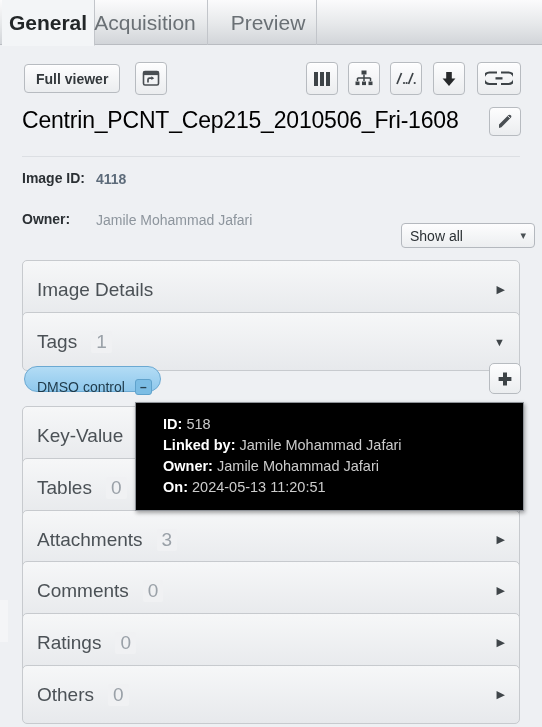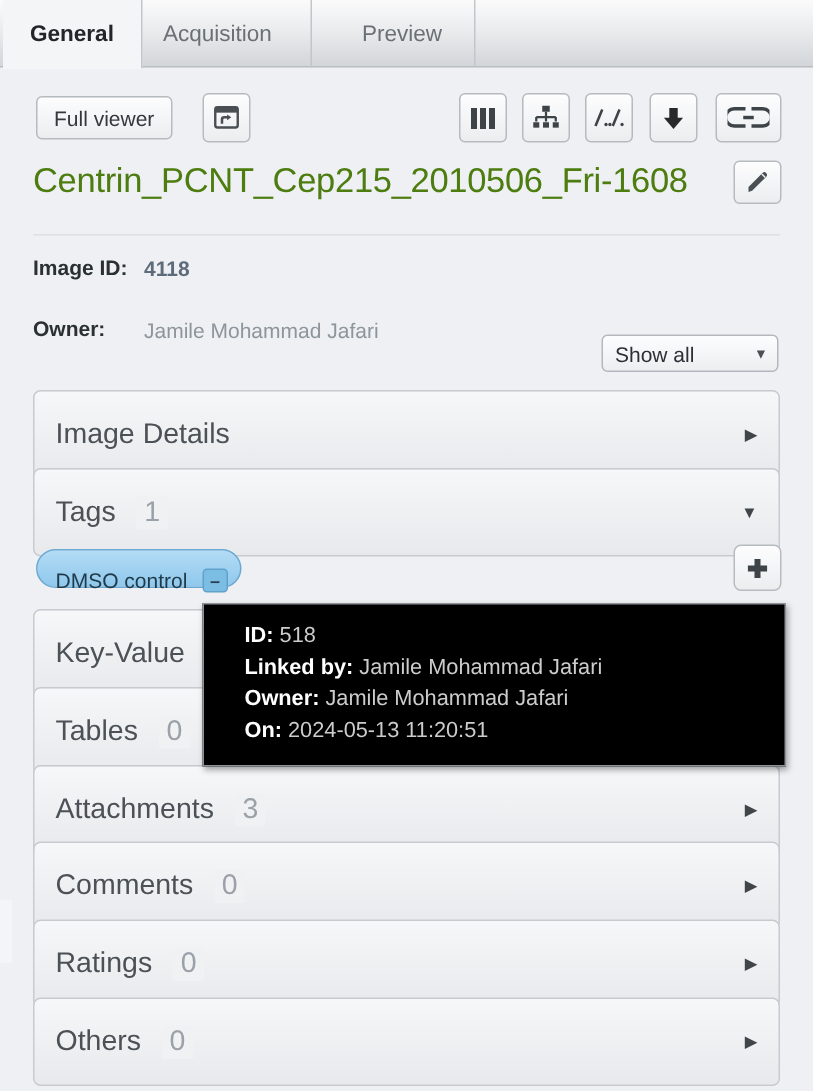--- a/index.html
+++ b/index.html
@@ -21,21 +21,21 @@
     position: absolute; left: 0; top: 0;
     width: 542px; height: 45px;
     background: linear-gradient(to bottom, #fbfbfc 0%, #e6e8ea 55%, #d2d5d9 100%);
     border-bottom: 1px solid #b9bcc1;
     box-sizing: border-box;
   }
   .tab {
     position: absolute; top: 0; height: 45px;
     box-sizing: border-box;
     display: flex; align-items: center; justify-content: center;
-    font-size: 15px;
+    font-size: 21px;
     color: #6a7075;
     border-right: 1px solid #c2c5ca;
     background: transparent;
     cursor: pointer;
     user-select: none;
   }
   .tab.active {
     background: #f3f5f7;
     color: #222628;
     font-weight: bold;
@@ -45,21 +45,21 @@
   }
   .tab.t0 { left: 2px;   width: 93px; }
   .tab.t1 { left: 83px;  width: 125px; align-items: center; }
   .tab.t2 { left: 220px; width: 97px; justify-content: center; }
   .tabfill { position: absolute; left: 317px; top: 0; width: 225px; height: 45px; }
 
   .btn-full {
     position: absolute; left: 24px; top: 64px;
     height: 27px; padding: 0 11px;
     display: flex; align-items: center;
-    font-size: 14px; font-weight: normal; color: #33383c;
+    font-size: 14px; font-weight: bold; color: #33383c;
     background: linear-gradient(to bottom, #fdfdfe 0%, #ebedef 100%);
     border: 1px solid #b7bbc0;
     border-radius: 4px;
     box-shadow: 0 1px 0 rgba(255,255,255,0.7) inset;
     cursor: pointer; user-select: none;
   }
 
   .iconbtn {
     position: absolute; top: 62px;
     width: 30px; height: 31px;
@@ -74,21 +74,21 @@
   .iconbtn.i0 { left: 306px; }
   .iconbtn.i1 { left: 348px; }
   .iconbtn.i2 { left: 390px; }
   .iconbtn.i3 { left: 433px; }
   .iconbtn.i4 { left: 477px; width: 42px; }
 
   
   .title {
     position: absolute; left: 22px; top: 107px;
     width: 460px;
-    font-size: 23px; color: #4d7c0f;
+    font-size: 23px; color: #000000;
     white-space: nowrap;
     letter-spacing: -0.2px;
   }
   .btn-edit {
     position: absolute; left: 489px; top: 107px;
     width: 30px; height: 27px;
     background: linear-gradient(to bottom, #fdfdfe 0%, #ebedef 100%);
     border: 1px solid #b7bbc0; border-radius: 4px;
     display: flex; align-items: center; justify-content: center;
     cursor: pointer;
@@ -108,21 +108,21 @@
     position: absolute;
     font-size: 14px; line-height: 18px;
   }
   .m-idlabel  { left: 22px; top: 170px; width: 66px; }
   .m-idvalue  { left: 96px; top: 170px; font-weight: bold; color: #5d6b7a; }
   .m-ownlabel { left: 22px; top: 211px; }
   .m-ownvalue { left: 96px; top: 211px; width: 170px; color: #8d959d; }
 
   .showall {
     position: absolute; left: 401px; top: 223px;
-    width: 118px; height: 25px;
+    width: 134px; height: 25px;
     background: linear-gradient(to bottom, #fdfdfe 0%, #eceef0 100%);
     border: 1px solid #b4b8be; border-radius: 4px;
     display: flex; align-items: center;
     padding: 0 8px; box-sizing: border-box;
     font-size: 14px; color: #2b3034;
     cursor: pointer; user-select: none;
   }
   .showall .chev { margin-left: auto; font-size: 11px; color: #4a5054; }
 
   

